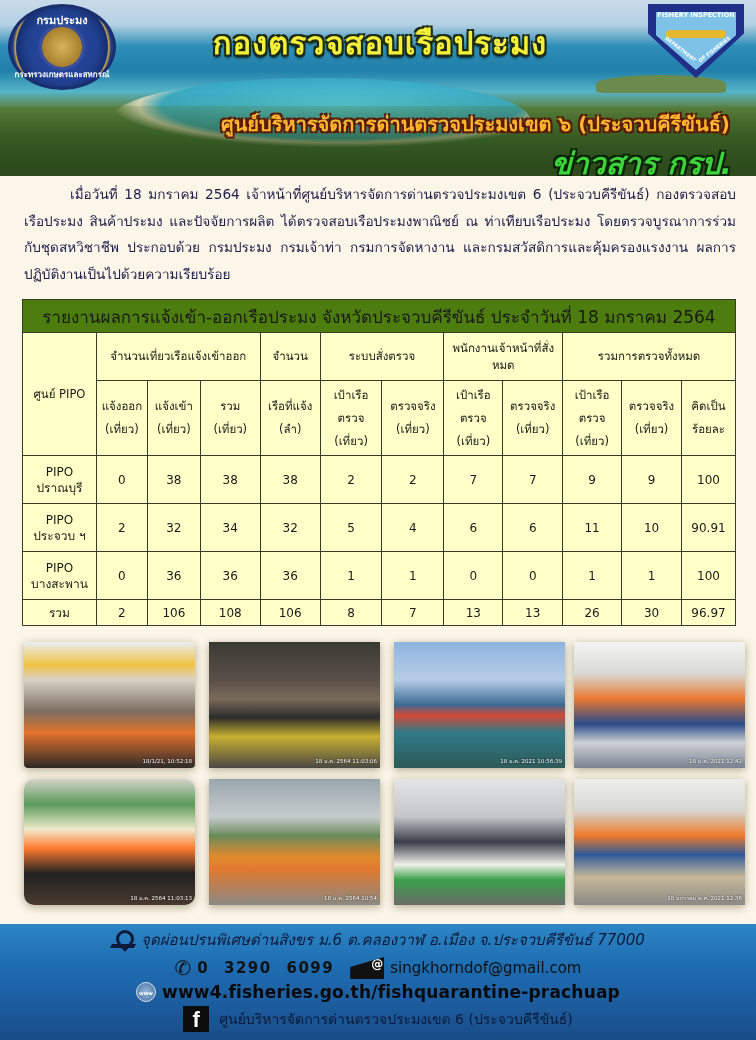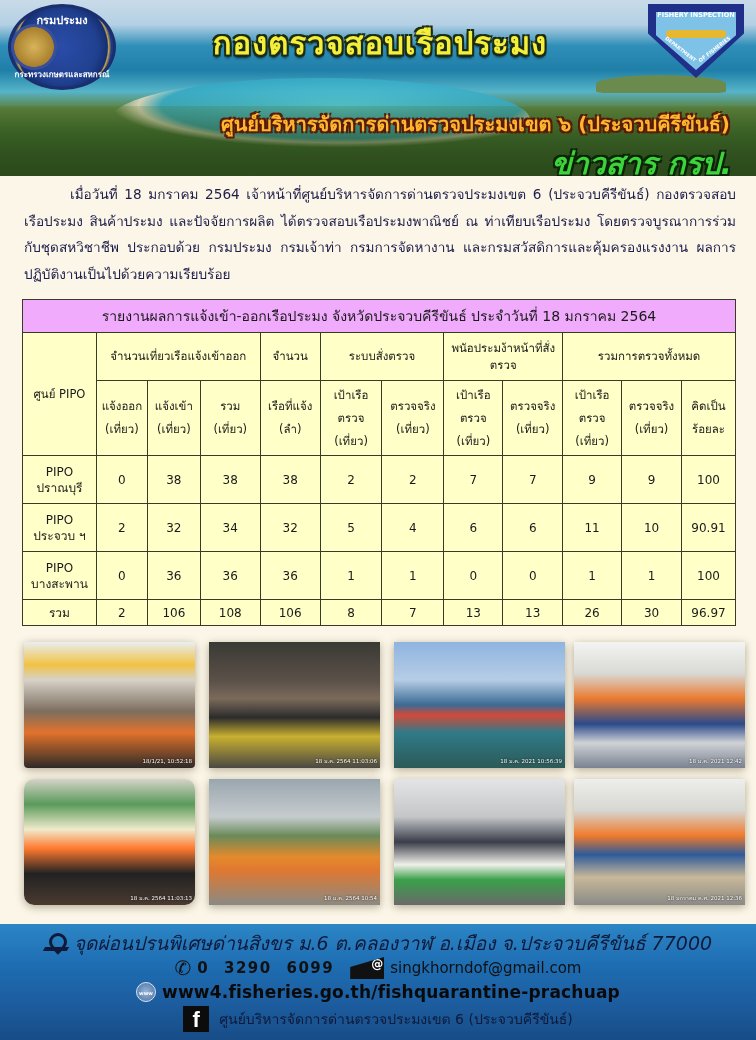--- a/index.html
+++ b/index.html
@@ -29,21 +29,21 @@
   }
   .banner .hill {
     position: absolute; left: 0; bottom: 0; width: 756px; height: 70px;
     background: linear-gradient(180deg, rgba(70,110,40,.2), #2c4a1c);
   }
   .logo-left {
     position: absolute; left: 8px; top: 4px; width: 108px; height: 86px;
     border-radius: 50%;
     background: radial-gradient(circle, #2a4ca8 0%, #20408f 55%, #152f72 70%, #caa44a 72%, #1d3a85 76%);
     border: 3px solid #1b2f6e;
-    display: flex; align-items: center; 
+    display: flex; align-items: center; justify-content: center;
   }
   .logo-left .emblem {
     width: 46px; height: 46px; border-radius: 50%;
     background: radial-gradient(circle, #d8b45a 0%, #a9802e 60%, #3a4f9a 62%);
   }
   .logo-left .ring-text-top, .logo-left .ring-text-bottom {
     position: absolute; left: 0; width: 100%; text-align: center;
     color: #ffffff; font-weight: bold; font-size: 11px;
   }
   .logo-left .ring-text-top { top: 4px; }
@@ -105,21 +105,21 @@
     font-size: 11.5px; color: #1a1a1a;
     background: #ffffc8;
   }
   .report td, .report th {
     border: 1px solid #3a3a28;
     text-align: center; vertical-align: middle;
     font-weight: normal;
     padding: 0 2px;
   }
   .report .caption-row th {
-    background: #f0abfc; height: 33px; font-size: 14px;
+    background: #4d7c0f; height: 33px; font-size: 17px;
   }
   .report .hdr { background: #ffffc8; line-height: 17px; }
   .report .sub { line-height: 23px; }
   .report tbody td { height: 48px; line-height: 16px; font-size: 12px; }
   .report tbody tr.total td { height: 26px; }
   
   .photos {
     position: absolute; left: 0; top: 636px; width: 756px; height: 280px;
   }
   .photo {
@@ -141,21 +141,21 @@
   .p8 { left: 574px; top: 143px; background: linear-gradient(180deg,#eeeeec 0%,#d6d6d2 25%,#f07a2a 45%,#2e5a9a 60%,#c8b89a 78%,#8a8a86 100%); }
   
   .footer {
     position: absolute; left: 0; top: 924px; width: 756px; height: 116px;
     background: linear-gradient(180deg, #2c86c6 0%, #1e6db2 35%, #1c5c9e 70%, #174c86 100%);
   }
   .footer .line {
     position: absolute; width: 756px; display: flex; justify-content: center; align-items: center;
     color: #ffffff;
   }
-  .footer .l1 { top: 4px; font-size: 19px; font-style: italic; color: #0f1a3a; }
+  .footer .l1 { top: 4px; font-size: 15px; font-style: italic; color: #0f1a3a; }
   .footer .l2 { top: 32px; }
   .footer .l3 { top: 58px; }
   .footer .l4 { top: 82px; }
   .ico-pin {
     display: inline-block; width: 26px; height: 20px; margin-right: 4px; position: relative;
   }
   .ico-pin::before {
     content: ""; position: absolute; left: 5px; top: 0; width: 12px; height: 12px;
     border: 3px solid #0f1a3a; border-radius: 50% 50% 50% 0; transform: rotate(-45deg);
   }
@@ -219,21 +219,21 @@
 <table class="report">
   <thead>
     <tr class="caption-row">
       <th colspan="12">รายงานผลการแจ้งเข้า-ออกเรือประมง จังหวัดประจวบคีรีขันธ์ ประจำวันที่ 18 มกราคม 2564</th>
     </tr>
     <tr>
       <th rowspan="2" class="hdr" style="width:74px">ศูนย์ PIPO</th>
       <th colspan="3" class="hdr" style="height:48px">จำนวนเที่ยวเรือแจ้งเข้าออก</th>
       <th class="hdr">จำนวน</th>
       <th colspan="2" class="hdr">ระบบสั่งตรวจ</th>
-      <th colspan="2" class="hdr">พนัอประมง้าหน้าที่สั่งตรวจ</th>
+      <th colspan="2" class="hdr">พนักงานเจ้าหน้าที่สั่งหมด</th>
       <th colspan="3" class="hdr">รวมการตรวจทั้งหมด</th>
     </tr>
     <tr class="sub">
       <th style="width:51px;height:75px">
           <div>แจ้งออก</div>
           <div>(เที่ยว)</div>
         </th>
       <th style="width:53px">
           <div>แจ้งเข้า</div>
           <div>(เที่ยว)</div>

